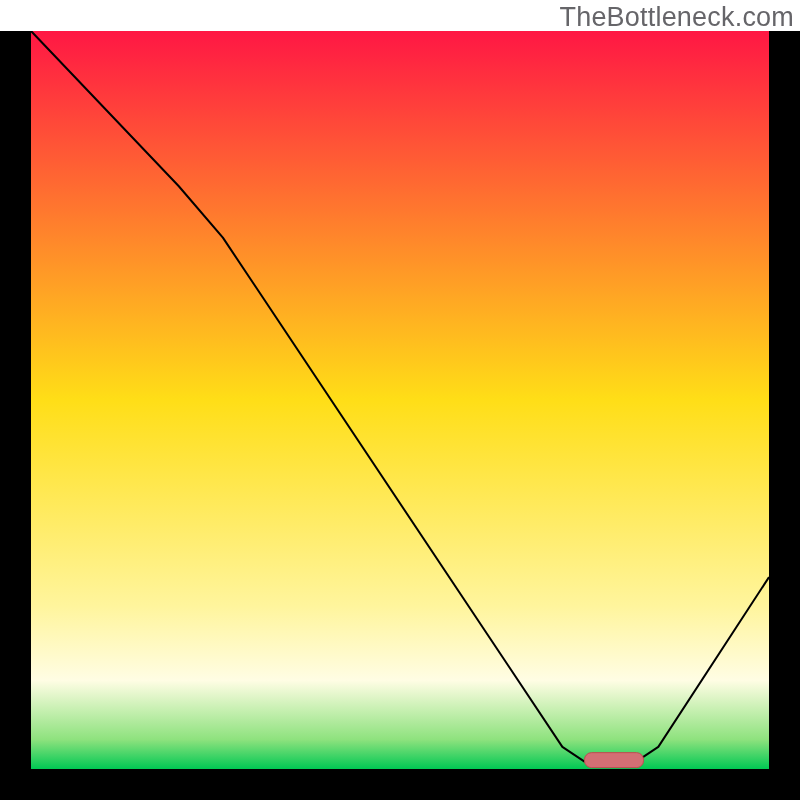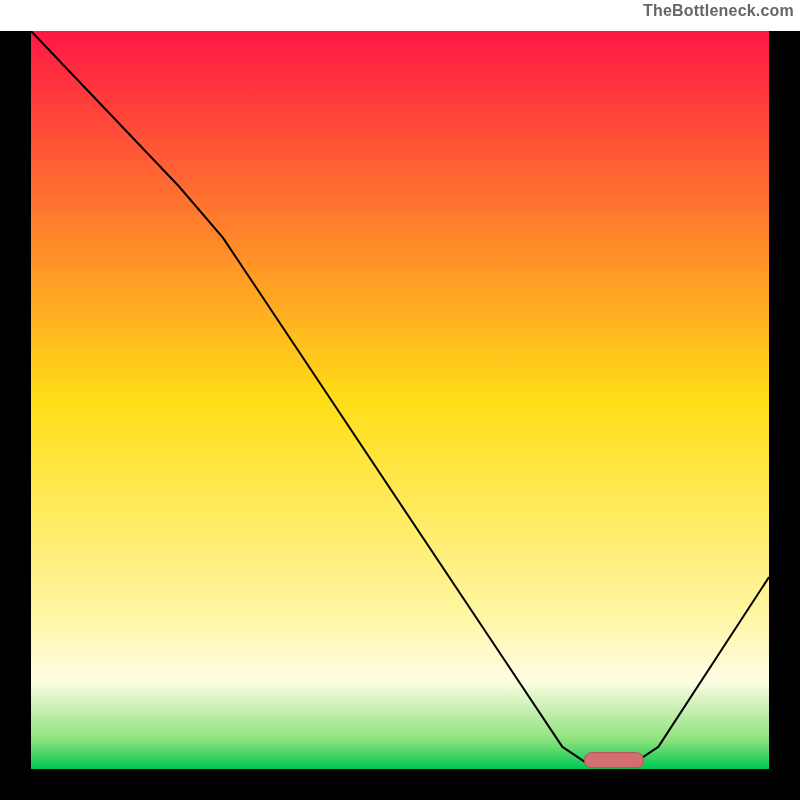--- a/index.html
+++ b/index.html
@@ -13,22 +13,22 @@
   }
   .wrap {
     position: relative;
     width: 800px;
     height: 800px;
   }
   .watermark {
     position: absolute;
     top: 2px;
     right: 6px;
-    font-size: 16px;
-    font-weight: 700;
+    font-size: 27px;
+    font-weight: 400;
     color: #666569;
     letter-spacing: 0.2px;
   }
   svg { display: block; }
 </style>
 </head>
 <body>
 <div class="wrap">
   <div class="watermark">TheBottleneck.com</div>
   <svg id="chart-svg" width="800" height="800">

